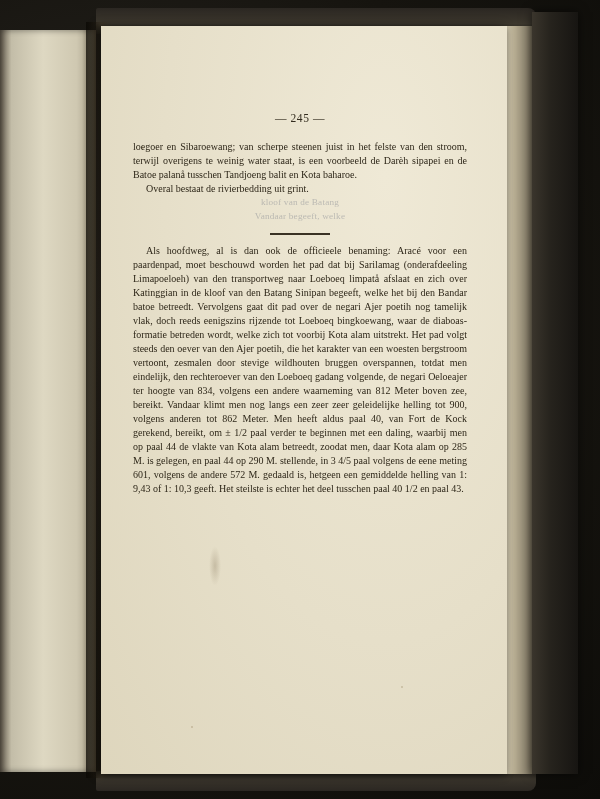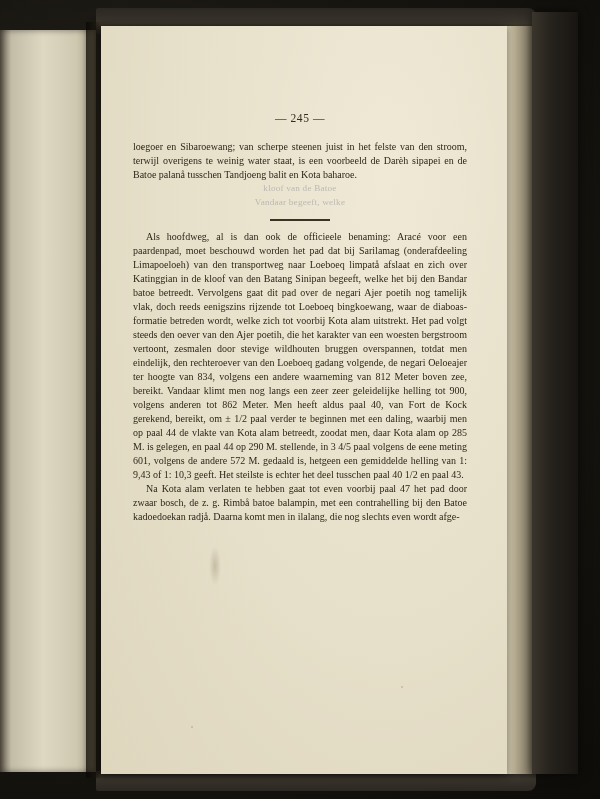--- a/index.html
+++ b/index.html
@@ -191,25 +191,25 @@
     <div class="speck" style="left:300px; top:660px; width:2px; height:2px;"></div>
     <div class="speck" style="left:90px; top:700px; width:2px; height:2px;"></div>
     <div class="smudge"></div>
   </div>
 
   <div class="text-col">
 
     <div class="folio">— 245 —</div>
 
     <p class="body">loegoer en Sibaroewang; van scherpe steenen juist in het felste van den stroom, terwijl overigens te weinig water staat, is een voorbeeld de Darèh sipapei en de Batoe palanå tusschen Tandjoeng balit en Kota baharoe.</p>
+    <p class="body indent">Overal bestaat de rivierbedding uit grint.</p>
 
     <div class="ghost">
-      <span>kloof van de Batoe</span>
+      <span>kloof van de Batang</span>
       <span>Vandaar begeeft, welke</span>
     </div>
 
     <div class="rule"></div>
 
     <p class="body indent">Als hoofdweg, al is dan ook de officieele benaming: Aracé voor een paardenpad, moet beschouwd worden het pad dat bij Sarilamag (onderafdeeling Limapoeloeh) van den transportweg naar Loeboeq limpatå afslaat en zich over Katinggian in de kloof van den Batang Sinipan begeeft, welke het bij den Bandar batoe betreedt. Vervolgens gaat dit pad over de negari Ajer poetih nog tamelijk vlak, doch reeds eenigszins rijzende tot Loeboeq bingkoewang, waar de diaboas-formatie betreden wordt, welke zich tot voorbij Kota alam uitstrekt. Het pad volgt steeds den oever van den Ajer poetih, die het karakter van een woesten bergstroom vertoont, zesmalen door stevige wildhouten bruggen overspannen, totdat men eindelijk, den rechteroever van den Loeboeq gadang volgende, de negari Oeloeajer ter hoogte van 834, volgens een andere waarneming van 812 Meter boven zee, bereikt. Vandaar klimt men nog langs een zeer zeer geleidelijke helling tot 900, volgens anderen tot 862 Meter. Men heeft aldus paal 40, van Fort de Kock gerekend, bereikt, om ± 1/2 paal verder te beginnen met een daling, waarbij men op paal 44 de vlakte van Kota alam betreedt, zoodat men, daar Kota alam op 285 M. is gelegen, en paal 44 op 290 M. stellende, in 3 4/5 paal volgens de eene meting 601, volgens de andere 572 M. gedaald is, hetgeen een gemiddelde helling van 1: 9,43 of 1: 10,3 geeft. Het steilste is echter het deel tusschen paal 40 1/2 en paal 43.</p>
-    <p class="body indent">Na Kota alam verlaten te hebben gaat tot even voorbij paal 47 het pad door zwaar bosch, de z. g. Rimbå batoe balampin, met een contrahelling bij den Batoe kadoedoekan radjå. Daarna komt men in ilalang, die nog slechts even wordt afge-</p>
   </div>
 
 </div>
 
 </body></html>

